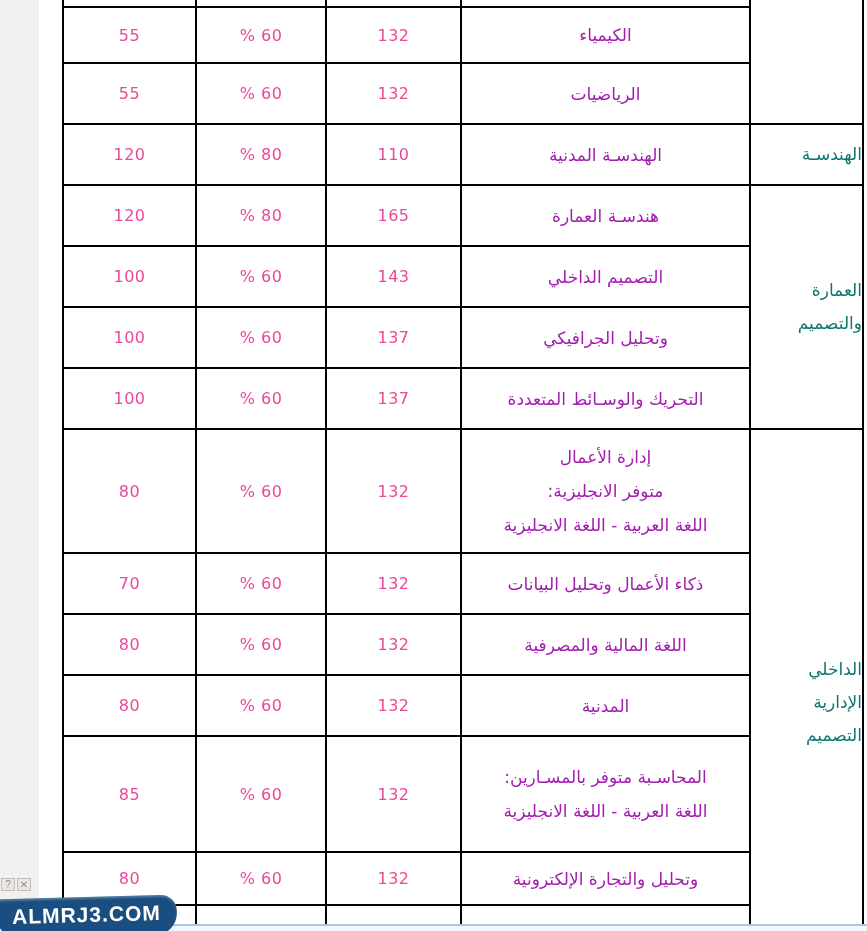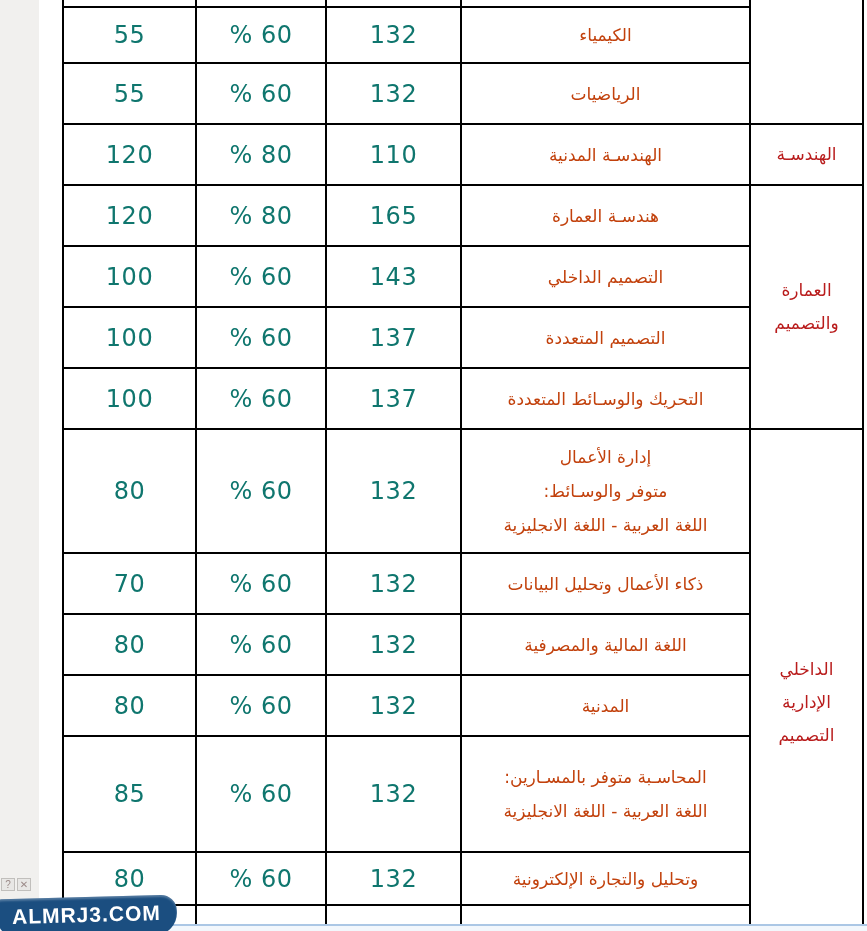--- a/index.html
+++ b/index.html
@@ -41,27 +41,27 @@
   }
   tr.partial-top    { height: 10px; }
   tr.partial-bottom { height: 70px; }
   tr.lines-1 { height: 61px; }
   tr.first-data-row { height: 56px; }
   tr.lines-2 { height: 116px; margin-top: 8px; }
   tr.lines-3 { height: 124px; }
   tr.last-data-row { height: 53px; }
   td.num {
     direction: ltr;
-    font-size: 24px;
-    color: #0f766e;
+    font-size: 16px;
+    color: #ec4899;
     letter-spacing: 0.5px;
   }
   td.ar { color: #1d76af; font-size: 17px; }
-  .major-line { line-height: 34px; color: #c2410c; }
-  .cat-line   { line-height: 33px; color: #b91c1c; }
+  .major-line { line-height: 34px; color: #a21caf; }
+  .cat-line   { line-height: 33px; color: #0f766e; text-align: right; }
   
   .footer-bar {
     position: absolute;
     left: 0; top: 924px;
     width: 867px;
     height: 8px;
     background: #f2f7fc;
     border-top: 2px solid #abc7e5;
     z-index: 4;
   }
@@ -169,21 +169,21 @@
       <tr class="lines-1">
         <td class="major ar">
           <div class="major-line">التصميم الداخلي</div>
         </td>
         <td class="num">143</td>
         <td class="num">% 60</td>
         <td class="num">100</td>
       </tr>
       <tr class="lines-1">
         <td class="major ar">
-          <div class="major-line">التصميم المتعددة</div>
+          <div class="major-line">وتحليل الجرافيكي</div>
         </td>
         <td class="num">137</td>
         <td class="num">% 60</td>
         <td class="num">100</td>
       </tr>
       <tr class="lines-1">
         <td class="major ar">
           <div class="major-line">التحريك والوسـائط المتعددة</div>
         </td>
         <td class="num">137</td>
@@ -191,21 +191,21 @@
         <td class="num">100</td>
       </tr>
       <tr class="lines-3">
         <td class="cat ar" rowspan="7">
           <div class="cat-line">الداخلي</div>
           <div class="cat-line">الإدارية</div>
           <div class="cat-line">التصميم</div>
         </td>
         <td class="major ar">
           <div class="major-line">إدارة الأعمال</div>
-          <div class="major-line">متوفر والوسـائط:</div>
+          <div class="major-line">متوفر الانجليزية:</div>
           <div class="major-line">اللغة العربية - اللغة الانجليزية</div>
         </td>
         <td class="num">132</td>
         <td class="num">% 60</td>
         <td class="num">80</td>
       </tr>
       <tr class="lines-1">
         <td class="major ar">
           <div class="major-line">ذكاء الأعمال وتحليل البيانات</div>
         </td>

